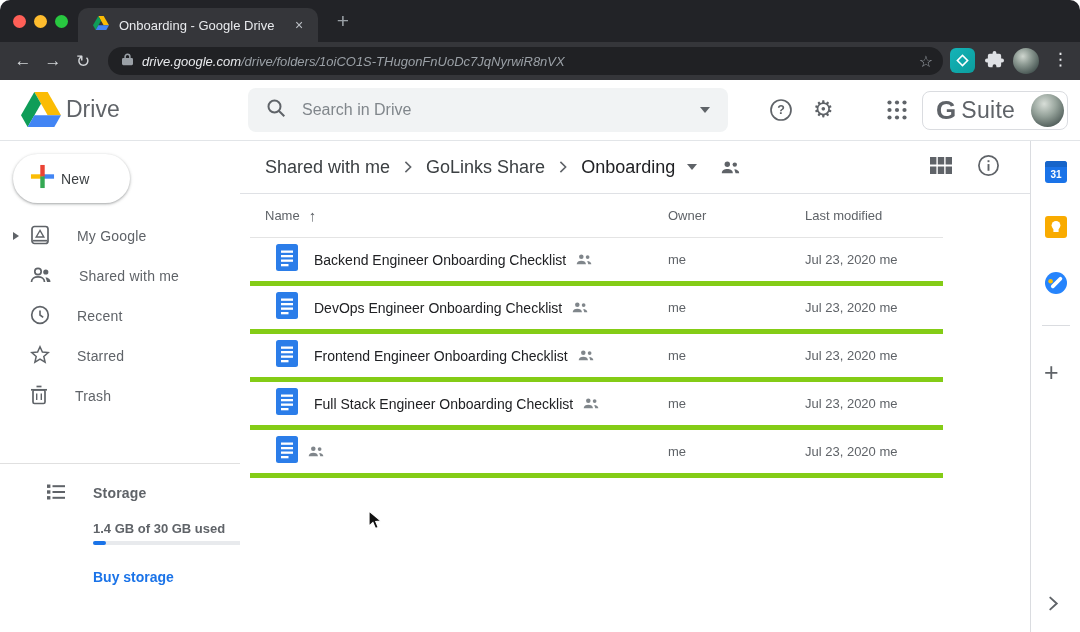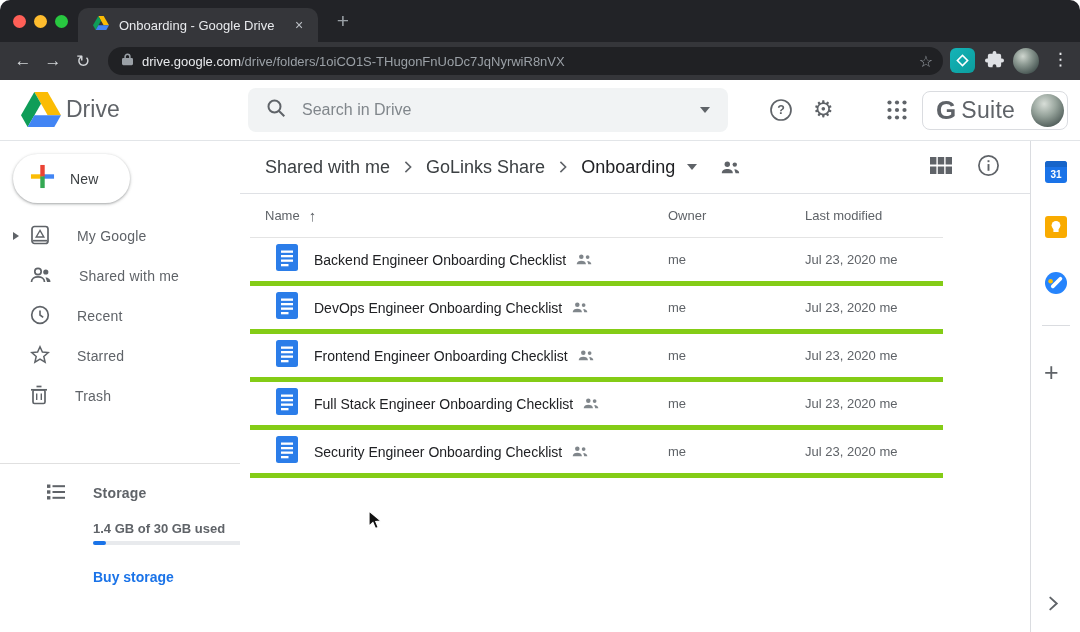--- a/index.html
+++ b/index.html
@@ -19,21 +19,21 @@
   .tab-close { color:#bdc1c6; font-size:14px; width:18px; height:18px; line-height:18px; text-align:center; border-radius:50%; }
   .newtab { position:absolute; left:330px; top:9px; width:26px; height:26px; color:#9aa0a6;
     font-size:21px; line-height:24px; text-align:center; }
 
   .toolbar { position:absolute; top:42px; left:0; width:1080px; height:38px; background:#35363a;
     display:flex; align-items:center; }
   .nav-btn { color:#d2d5d8; font-size:17px; width:30px; text-align:center; }
   .nav-btn:first-child { margin-left:8px; }
   .omnibox { position:absolute; left:108px; top:47px; width:835px; height:28px; border-radius:14px;
     background:#202124; display:flex; align-items:center; padding:0 10px 0 14px; gap:9px; }
-  .url { font-size:13px; white-space:nowrap; overflow:hidden; flex:1; }
+  .url { font-size:13px; white-space:nowrap; overflow:hidden; flex:1;font-style:italic; }
   .url .domain { color:#e8eaed; } .url .path { color:#9aa0a6; }
   .omni-star { color:#9aa0a6; font-size:16px; }
   .ext-icon { position:absolute; left:950px; top:48px; width:25px; height:25px; border-radius:6px;
     background:linear-gradient(135deg,#14b4b8,#0c9d9d); display:flex; align-items:center; justify-content:center; }
   .puzzle { position:absolute; left:985px; top:51px; }
   .browser-avatar { position:absolute; left:1013px; top:48px; width:26px; height:26px; border-radius:50%;
     background:radial-gradient(circle at 38% 32%, #cfd6cf 0%, #8d9a93 35%, #4c5a57 75%, #2e3a38 100%); }
   .menu-dots { position:absolute; left:1052px; top:49px; color:#e8eaed; font-size:17px; }
 
   
@@ -54,21 +54,21 @@
     border-radius:8px; display:flex; align-items:center; padding:0 3px 0 13px; }
   .gsuite-g { font-size:26px; font-weight:bold; color:#5f6368; }
   .gsuite-name { font-size:23px; color:#5f6368; margin-left:5px; letter-spacing:.3px; }
   .gsuite-avatar { margin-left:auto; width:33px; height:33px; border-radius:50%;
     background:radial-gradient(circle at 40% 30%, #d8ded8 0%, #96a39b 40%, #53605c 78%, #343f3c 100%); }
 
   
   .sidebar { position:absolute; left:0; top:141px; width:240px; bottom:0; background:#fff; }
   .new-btn { position:absolute; left:13px; top:13px; width:117px; height:49px; border-radius:25px; background:#fff;
     box-shadow:0 1px 2px rgba(60,64,67,.3), 0 1px 3px 1px rgba(60,64,67,.15);
-    display:flex; align-items:center; padding-left:17px; gap:15px; }
+    display:flex; align-items:center; padding-left:17px; gap:6px; }
   .new-label { font-size:14px; color:#3c4043; letter-spacing:.2px; }
   .side-list { position:absolute; top:75px; left:0; width:240px; }
   .side-item { height:40px; display:flex; align-items:center; padding-left:30px; gap:27px;
     color:#5f6368; font-size:14px; position:relative; letter-spacing:.2px; }
   .expander { position:absolute; left:13px; width:0; height:0; border-top:4.5px solid transparent;
     border-bottom:4.5px solid transparent; border-left:6px solid #5f6368; }
   .side-div { position:absolute; top:322px; left:0; width:240px; height:1px; background:#e0e0e0; }
   .storage-block { position:absolute; top:332px; left:16px; width:240px;font-weight:bold; }
   .storage-usage { position:absolute; left:77px; top:48px; font-size:13px; color:#5f6368; }
   .storage-bar { position:absolute; left:77px; top:68px; width:163px; height:4px; border-radius:2px; background:#e8eaed; }
@@ -466,21 +466,20 @@
       <span class="cell-name">
         <span>
           <svg width="22" height="27" viewBox="0 0 22 27">
               <rect width="22" height="27" rx="2.5" fill="#2b7de9"></rect>
               <rect x="5" y="6.5" width="12" height="2.3" fill="#fff"></rect>
               <rect x="5" y="11" width="12" height="2.3" fill="#fff"></rect>
               <rect x="5" y="15.5" width="12" height="2.3" fill="#fff"></rect>
               <rect x="5" y="20" width="7.5" height="2.3" fill="#fff"></rect>
             </svg>
         </span>
-        <span class="fname">Security Engineer Onboarding Checklist</span>
         <span class="share-mini">
           <svg width="16" height="11" viewBox="0 0 19 13">
               <circle cx="6.3" cy="3.2" r="2.7" fill="#80868b"></circle>
               <path d="M0.8 12.2c0-2.8 2.6-4.1 5.5-4.1s5.5 1.3 5.5 4.1z" fill="#80868b"></path>
               <circle cx="13.8" cy="3.6" r="2.2" fill="#80868b"></circle>
               <path d="M13.3 8.3c2.7.2 4.9 1.6 4.9 3.9h-3.6" fill="#80868b"></path>
             </svg>
         </span>
       </span>
       <span class="cell-owner">me</span>

